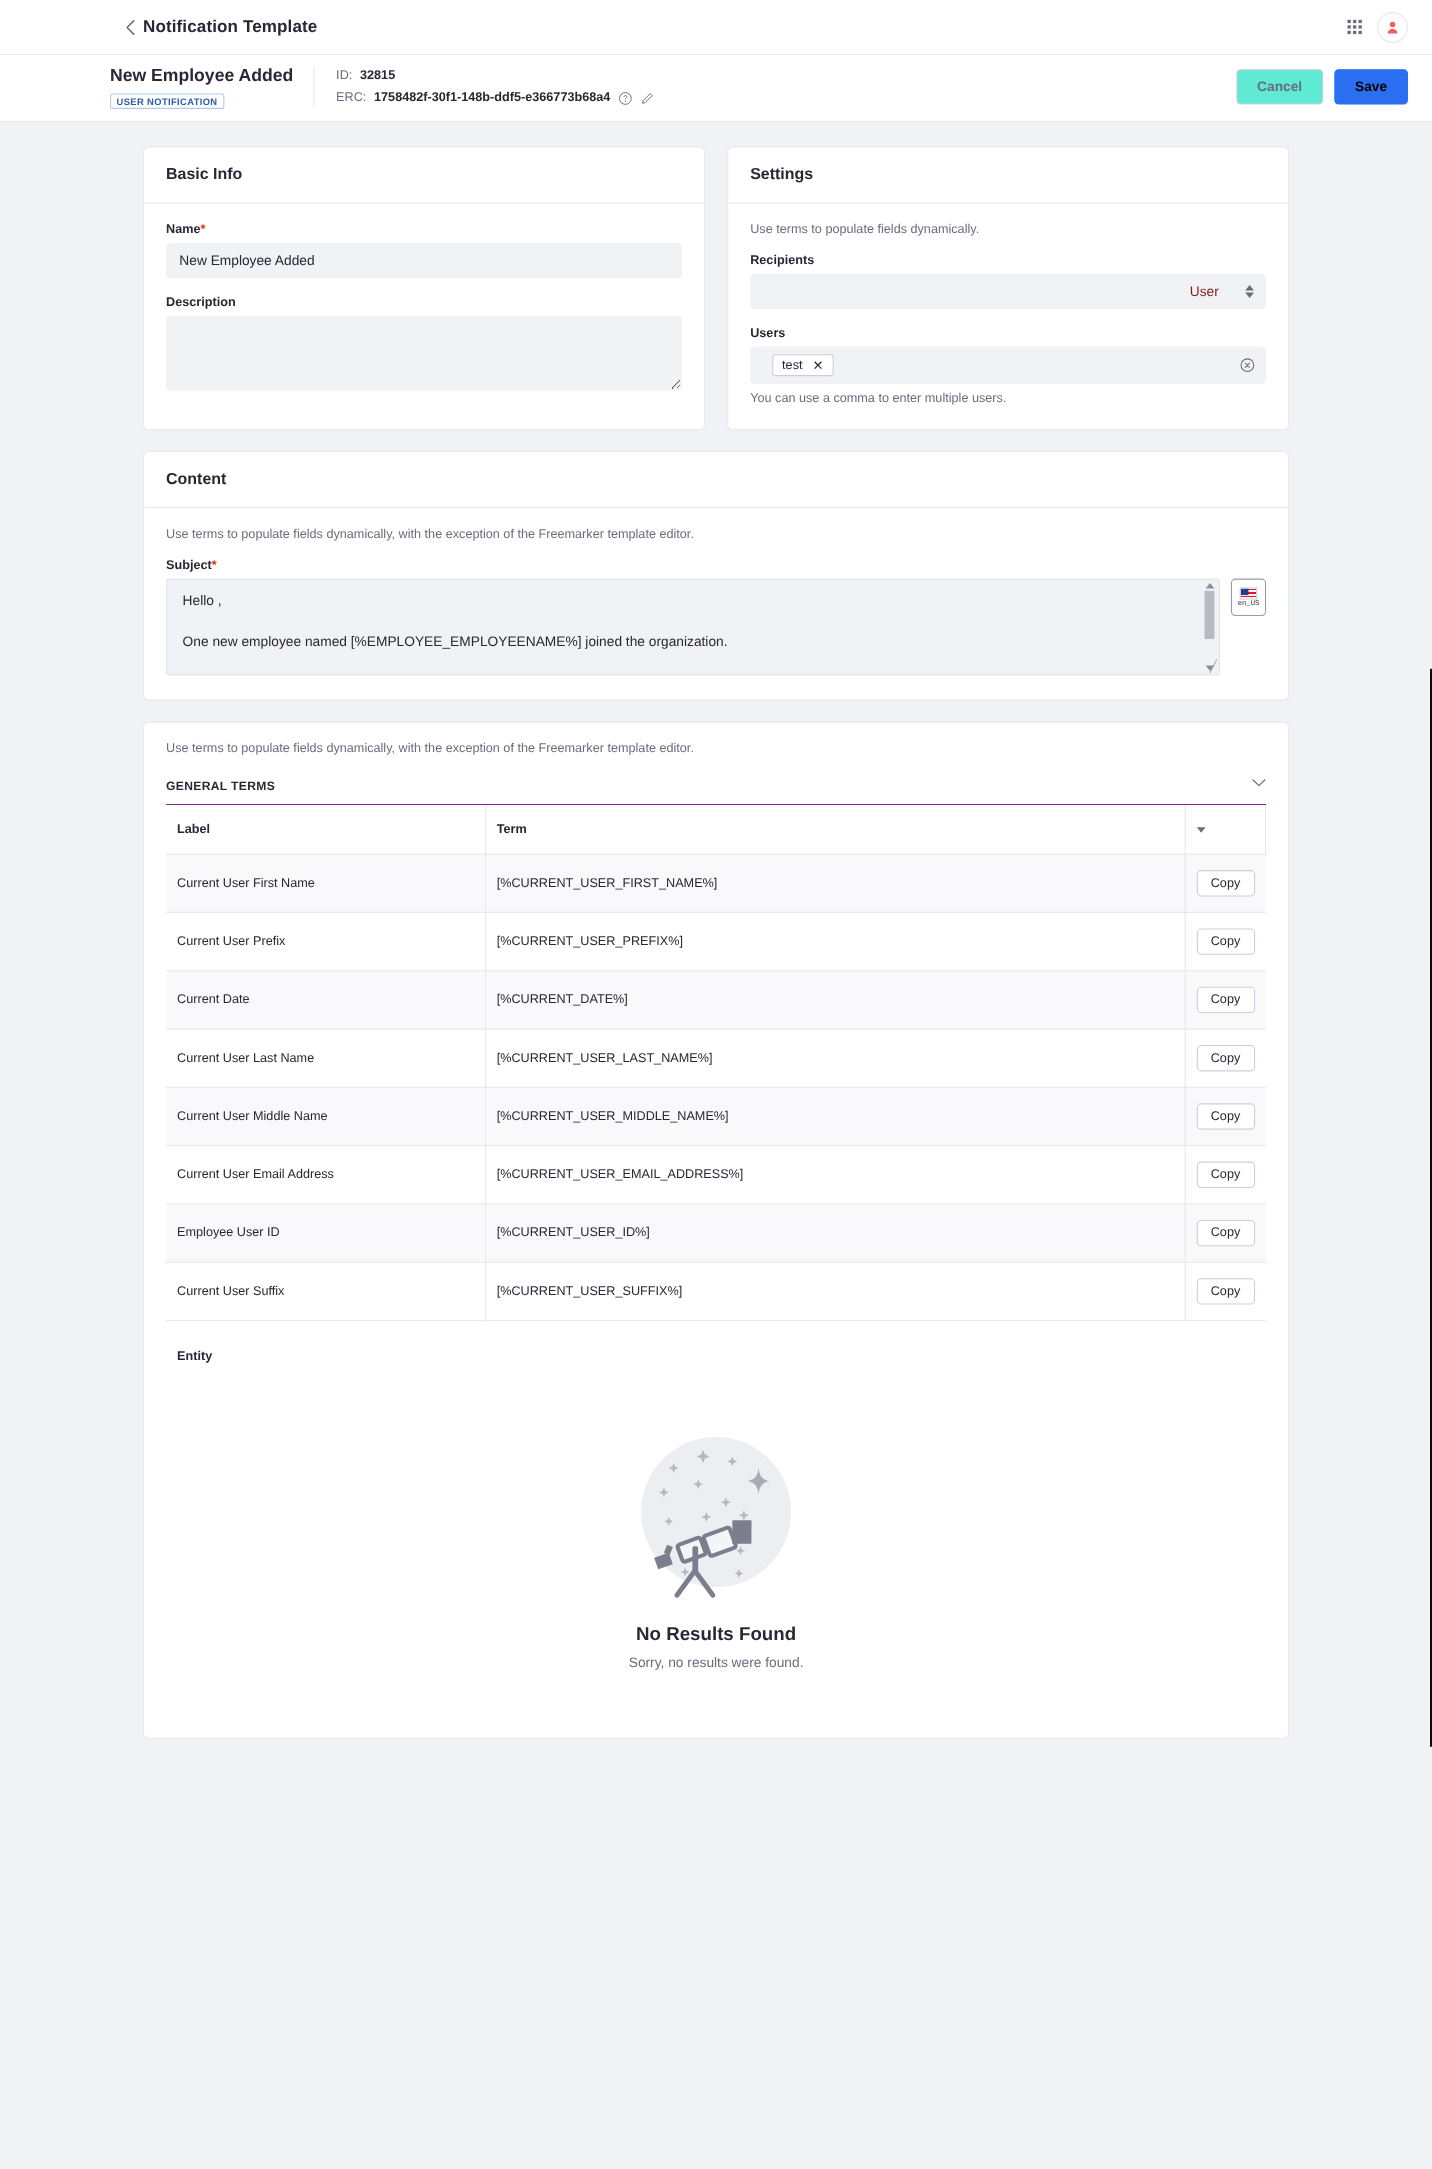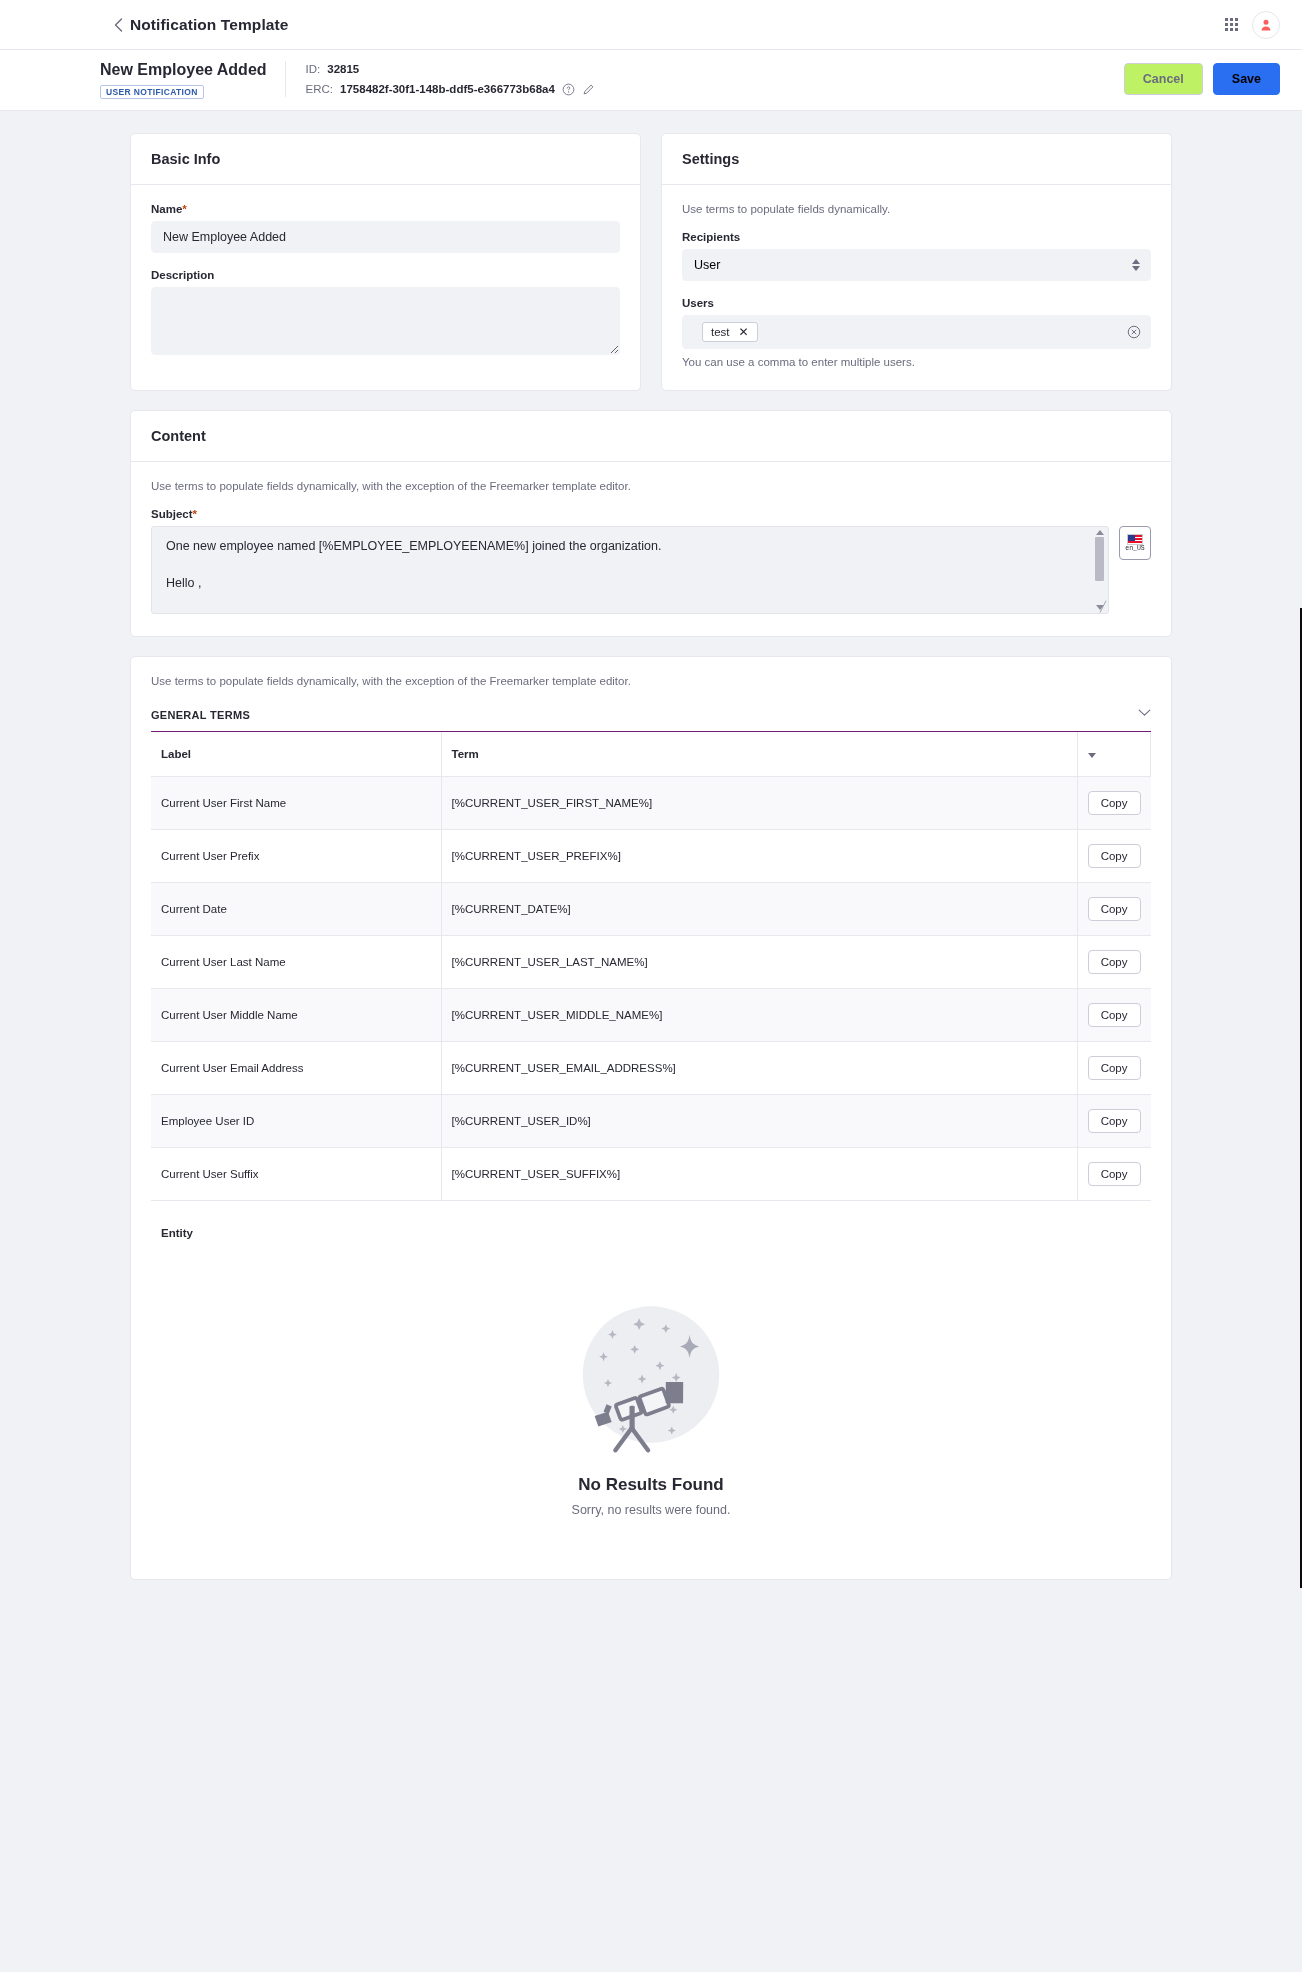--- a/index.html
+++ b/index.html
@@ -98,21 +98,21 @@
   .header-actions { margin-left: auto; display: flex; gap: 10px; align-items: flex-start; padding-top: 2px; }
   .btn {
     font-family: "Liberation Sans", sans-serif;
     font-size: 12.5px;
     font-weight: 600;
     border-radius: 4px;
     padding: 7px 18px;
     cursor: pointer;
     line-height: 1.3;
   }
-  .btn-secondary { background: #bef264; border: 1px solid #cdced9; color: #6b6c7e; }
+  .btn-secondary { background: #5eead4; border: 1px solid #cdced9; color: #6b6c7e; }
   .btn-primary { background: #2a6ff2; border: 1px solid #2a6ff2; color: #000000; }
 
   
   .canvas { padding: 22px 0 0 0; }
   .row {
     display: flex;
     gap: 20px;
     width: 1042px;
     margin: 0 auto 19px auto;
   }
@@ -171,24 +171,25 @@
   
   .select-wrap { position: relative; }
   .select {
     width: 100%;
     appearance: none;
     -webkit-appearance: none;
     background: #f1f2f5;
     border: 1px solid #f1f2f5;
     border-radius: 4px;
     font-size: 12.5px;
-    color: #000000;
+    color: #7f1d1d;
     padding: 8px 42px 8px 11px;
     font-family: "Liberation Sans", sans-serif;
     outline: none;
+    text-align: right;
   }
   .select-arrows {
     position: absolute; right: 11px; top: 50%; transform: translateY(-50%);
     display: flex; flex-direction: column; gap: 2px; pointer-events: none;
     color: #6b6c7e;
   }
   .tri-up, .tri-down { width: 0; height: 0; border-left: 4px solid transparent; border-right: 4px solid transparent; }
   .tri-up { border-bottom: 5px solid #6b6c7e; }
   .tri-down { border-top: 5px solid #6b6c7e; }
 
@@ -441,22 +442,22 @@
 
   <div class="card full">
     <div class="card-head">Content</div>
     <div class="card-body">
       <div class="hint-text">Use terms to populate fields dynamically, with the exception of the Freemarker template editor.</div>
       <label class="field-label">
         <span>Subject</span><span class="req">*</span>
       </label>
       <div class="subject-wrap">
         <div class="subject-box">
+          <div class="subject-line">Hello ,</div>
           <div class="subject-line">One new employee named [%EMPLOYEE_EMPLOYEENAME%] joined the organization.</div>
-          <div class="subject-line">Hello ,</div>
           <div class="fake-scrollbar">
             <span class="sb-arrow-up"></span>
             <span class="sb-thumb"></span>
             <span class="sb-arrow-down"></span>
           </div>
           <span class="resize-grip">╱</span>
         </div>
         <div class="lang-btn">
           <span class="flag">
             <span class="stripes"></span>

